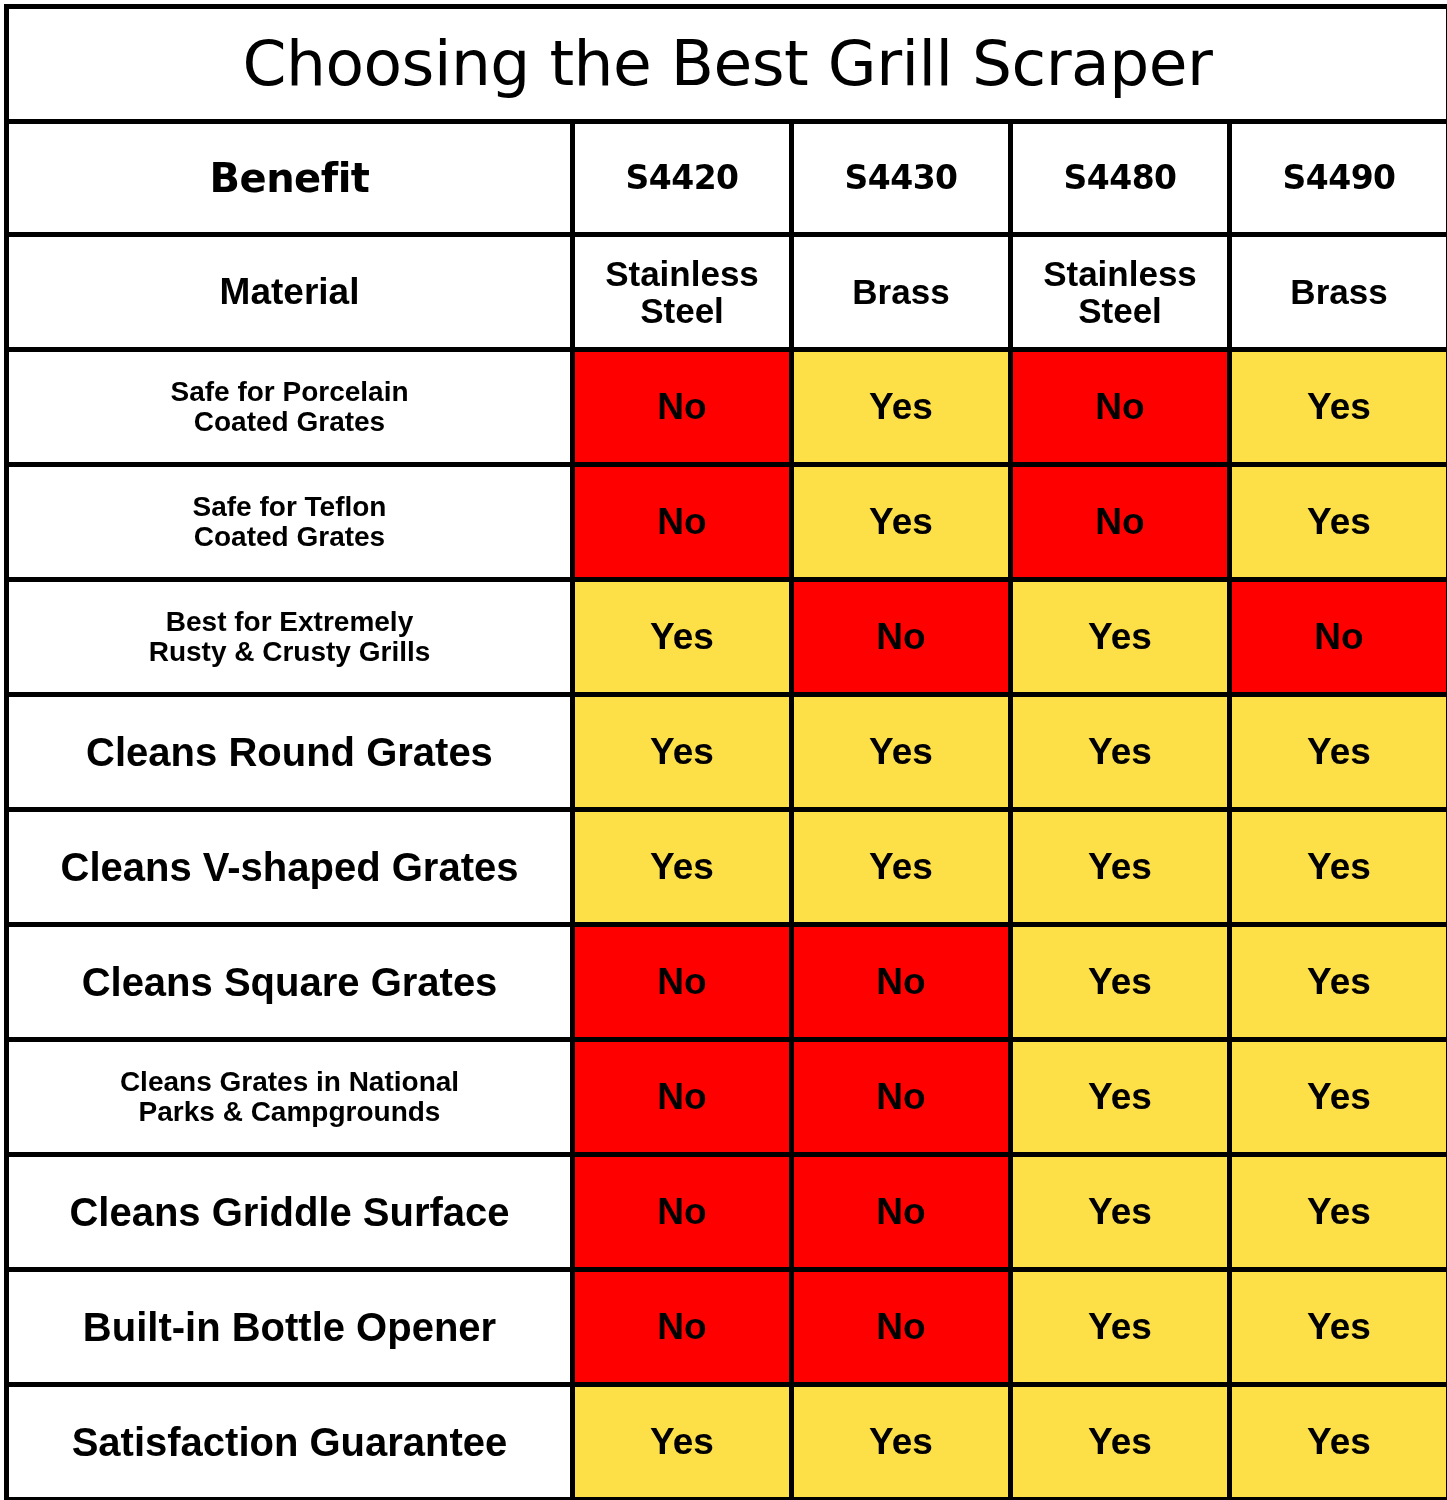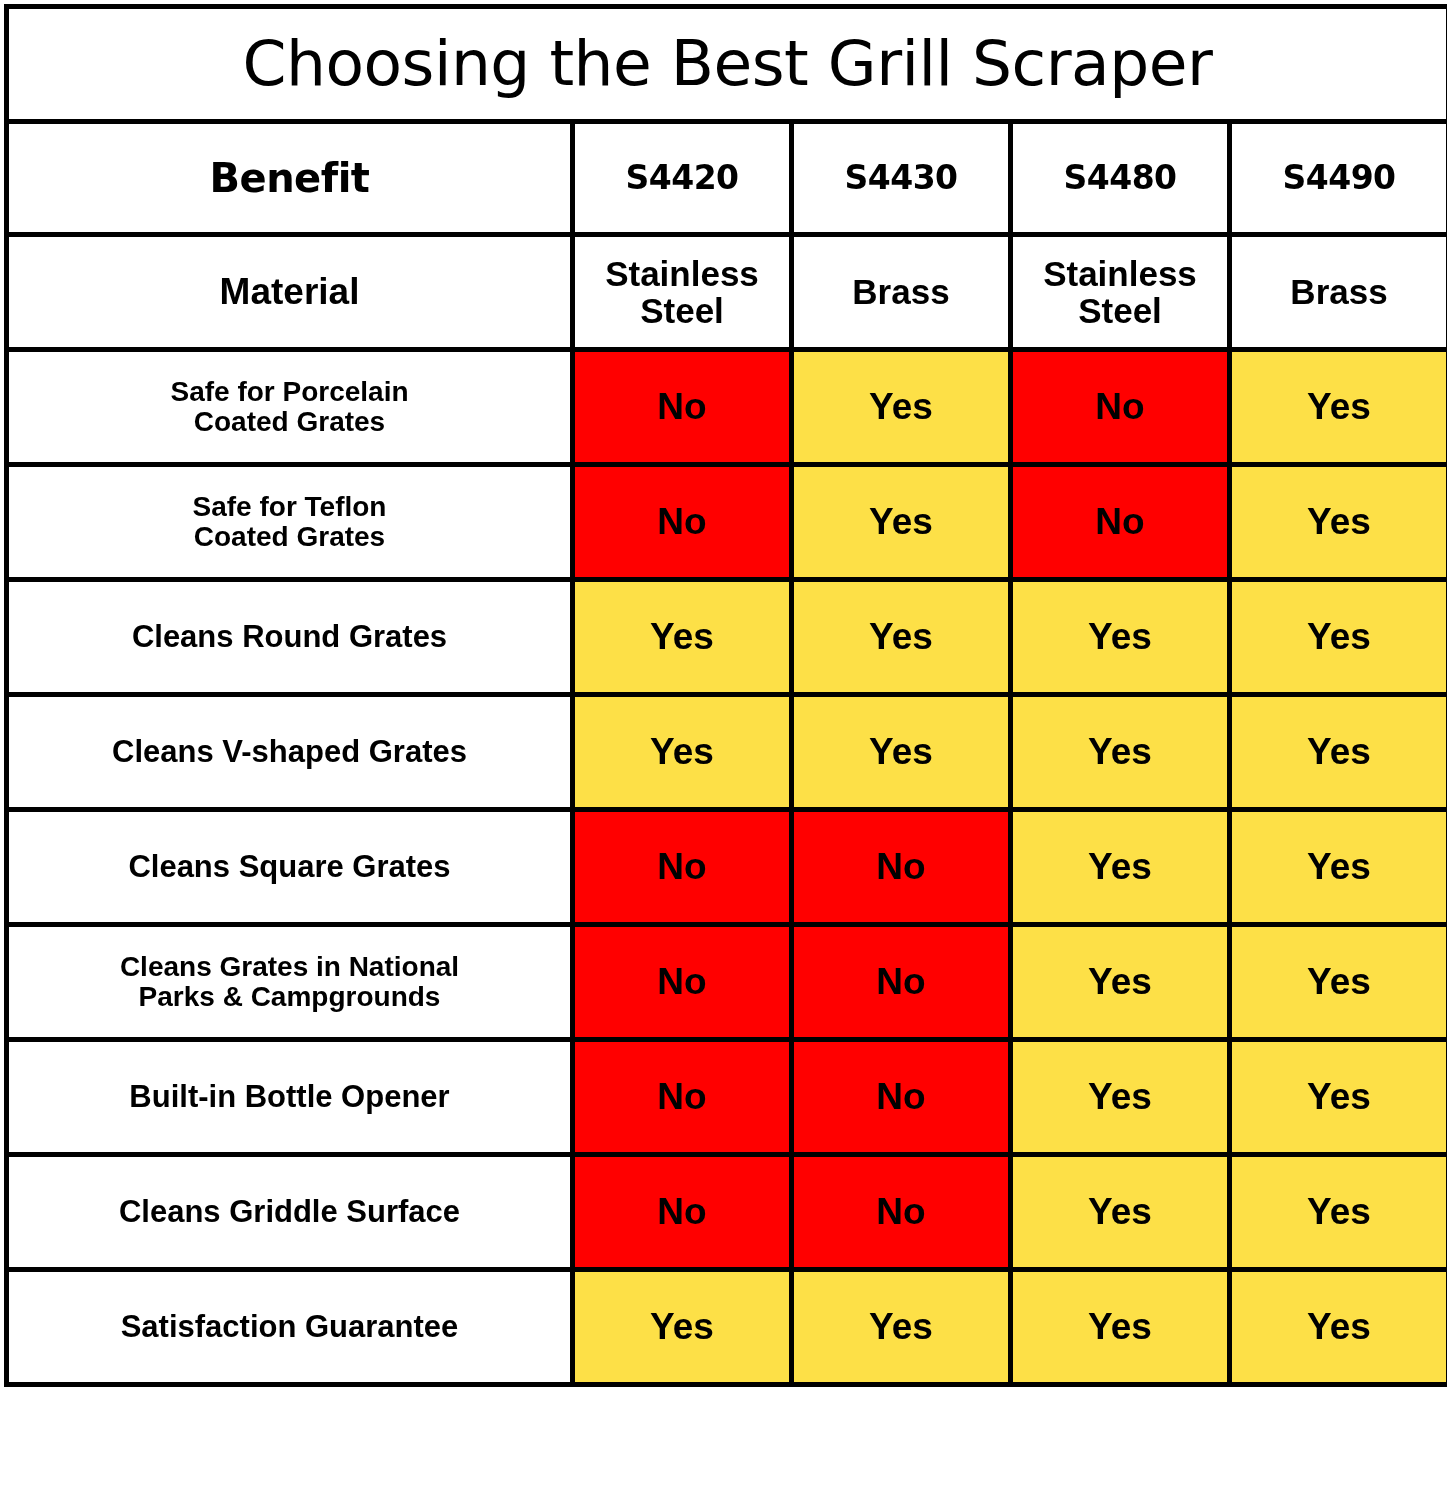--- a/index.html
+++ b/index.html
@@ -76,21 +76,21 @@
     background: #ffffff;
     font-weight: bold;
     font-size: 35px;
     padding: 0 4px;
   }
 
   
   .benefit-label {
     background: #FFFF00;
     font-weight: bold;
-    font-size: 31px;
+    font-size: 40px;
     height: 110px;
     padding: 0 6px;
   }
   .benefit-label.two-line { font-size: 28px; }
 
   .val {
     font-weight: bold;
     font-size: 37px;
   }
   .val.yes { background: #fde047; }
@@ -149,20 +149,30 @@
         <td class="benefit-label two-line">
           <span>Safe for Teflon</span><br>
           <span>Coated Grates</span>
         </td>
         <td class="val no">No</td>
         <td class="val yes">Yes</td>
         <td class="val no">No</td>
         <td class="val yes">Yes</td>
       </tr>
 
+      <tr>
+        <td class="benefit-label two-line">
+          <span>Best for Extremely</span><br>
+          <span>Rusty &amp; Crusty Grills</span>
+        </td>
+        <td class="val yes">Yes</td>
+        <td class="val no">No</td>
+        <td class="val yes">Yes</td>
+        <td class="val no">No</td>
+      </tr>
 
       <tr>
         <td class="benefit-label">Cleans Round Grates</td>
         <td class="val yes">Yes</td>
         <td class="val yes">Yes</td>
         <td class="val yes">Yes</td>
         <td class="val yes">Yes</td>
       </tr>
 
       <tr>
@@ -186,29 +196,29 @@
           <span>Cleans Grates in National</span><br>
           <span>Parks &amp; Campgrounds</span>
         </td>
         <td class="val no">No</td>
         <td class="val no">No</td>
         <td class="val yes">Yes</td>
         <td class="val yes">Yes</td>
       </tr>
 
       <tr>
+        <td class="benefit-label">Cleans Griddle Surface</td>
+        <td class="val no">No</td>
+        <td class="val no">No</td>
+        <td class="val yes">Yes</td>
+        <td class="val yes">Yes</td>
+      </tr>
+
+      <tr>
         <td class="benefit-label">Built-in Bottle Opener</td>
-        <td class="val no">No</td>
-        <td class="val no">No</td>
-        <td class="val yes">Yes</td>
-        <td class="val yes">Yes</td>
-      </tr>
-
-      <tr>
-        <td class="benefit-label">Cleans Griddle Surface</td>
         <td class="val no">No</td>
         <td class="val no">No</td>
         <td class="val yes">Yes</td>
         <td class="val yes">Yes</td>
       </tr>
 
       <tr>
         <td class="benefit-label">Satisfaction Guarantee</td>
         <td class="val yes">Yes</td>
         <td class="val yes">Yes</td>

